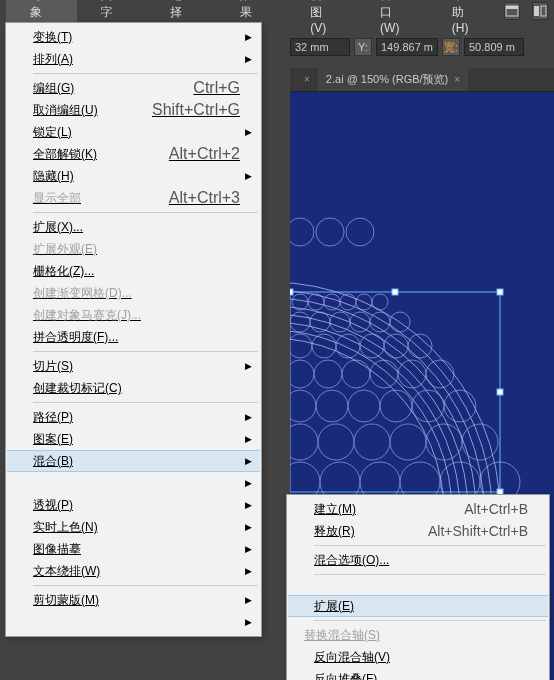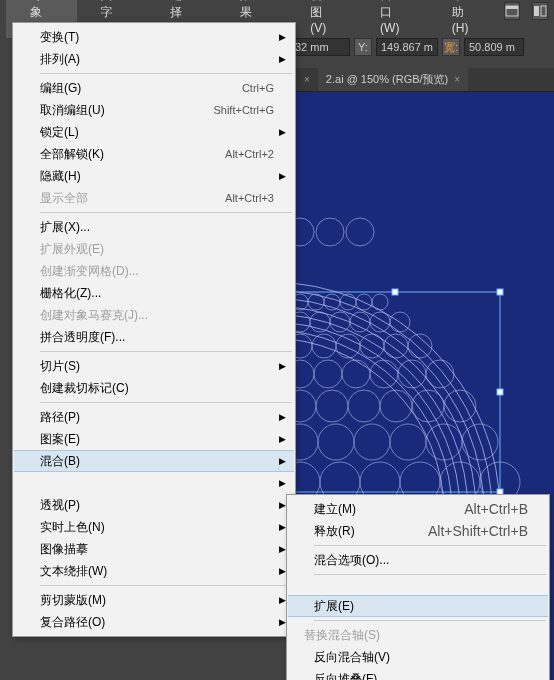--- a/index.html
+++ b/index.html
@@ -86,44 +86,45 @@
   .canvas {
     position: absolute;
     top: 92px; left: 290px; right: 0; bottom: 0;
     background: #1a2a7a;
     overflow: hidden;
   }
   .canvas svg { position: absolute; top: 0; left: 0; }
   
   .dropdown {
     position: absolute;
-    top: 22px; left: 12px;
-    width: 284px;
+    top: 22px; left: 5px;
+    width: 257px;
     background: #f2f2f2;
     border: 1px solid #9a9a9a;
     color: #000;
     box-shadow: 2px 2px 6px rgba(0,0,0,0.25);
     padding: 3px 1px;
+    text-decoration: underline;
   }
   .dropdown .item {
     display: flex;
     align-items: center;
     height: 22px;
     padding: 0 20px 0 26px;
     position: relative;
   }
   .dropdown .item.hover {
     background: #d8e6f2;
     border-top: 1px solid #a8c8e4;
     border-bottom: 1px solid #a8c8e4;
     height: 22px;
   }
   .dropdown .item.disabled { color: #a0a0a0; justify-content: flex-end; }
   .dropdown .item .label { flex: 1; }
-  .dropdown .item .shortcut { color: #555; font-size: 11px; }
+  .dropdown .item .shortcut { color: #555; font-size: 16px; }
   .dropdown .item .arrow {
     position: absolute; right: 8px; font-size: 9px;
   }
   .dropdown .sep {
     height: 1px; background: #ccc;
     margin: 3px 2px 3px 26px;
   }
   
   .submenu {
     position: absolute;
@@ -140,21 +141,21 @@
     height: 22px;
     padding: 0 20px 0 26px;
   }
   .submenu .item.hover {
     background: #d8e6f2;
     border-top: 1px solid #a8c8e4;
     border-bottom: 1px solid #a8c8e4;
     margin-top: 20px;
   }
   .submenu .item.disabled { color: #a0a0a0; padding-left: 16px; }
-  .submenu .item .label { flex: 1; }
+  .submenu .item .label { flex: 1; text-decoration: underline; }
   .submenu .item .shortcut { color: #555; font-size: 14px; }
   .submenu .sep {
     height: 1px; background: #ccc;
     margin: 3px 2px 3px 26px;
   }
 </style>
 </head>
 <body>
 
 <div class="menubar">
@@ -308,26 +309,26 @@
       <span class="label">显示全部</span>
       <span class="shortcut">Alt+Ctrl+3</span>
     </div>
   <div class="sep"></div>
   <div class="item">
       <span class="label">扩展(X)...</span>
     </div>
   <div class="item disabled">
       <span class="label">扩展外观(E)</span>
     </div>
+  <div class="item">
+      <span class="label">栅格化(Z)...</span>
+    </div>
   <div class="item disabled">
       <span class="label">创建渐变网格(D)...</span>
     </div>
-  <div class="item">
-      <span class="label">栅格化(Z)...</span>
-    </div>
   <div class="item disabled">
       <span class="label">创建对象马赛克(J)...</span>
     </div>
   <div class="item">
       <span class="label">拼合透明度(F)...</span>
     </div>
   <div class="sep"></div>
   <div class="item">
       <span class="label">切片(S)</span>
       <span class="arrow">▶</span>
@@ -366,21 +367,20 @@
   <div class="item">
       <span class="label">文本绕排(W)</span>
       <span class="arrow">▶</span>
     </div>
   <div class="sep"></div>
   <div class="item">
       <span class="label">剪切蒙版(M)</span>
       <span class="arrow">▶</span>
     </div>
   <div class="item">
-      <span class="label">复合路径(O)</span>
       <span class="arrow">▶</span>
     </div>
 </div>
 
 <div class="submenu">
   <div class="item">
       <span class="label">建立(M)</span>
       <span class="shortcut">Alt+Ctrl+B</span>
     </div>
   <div class="item">

